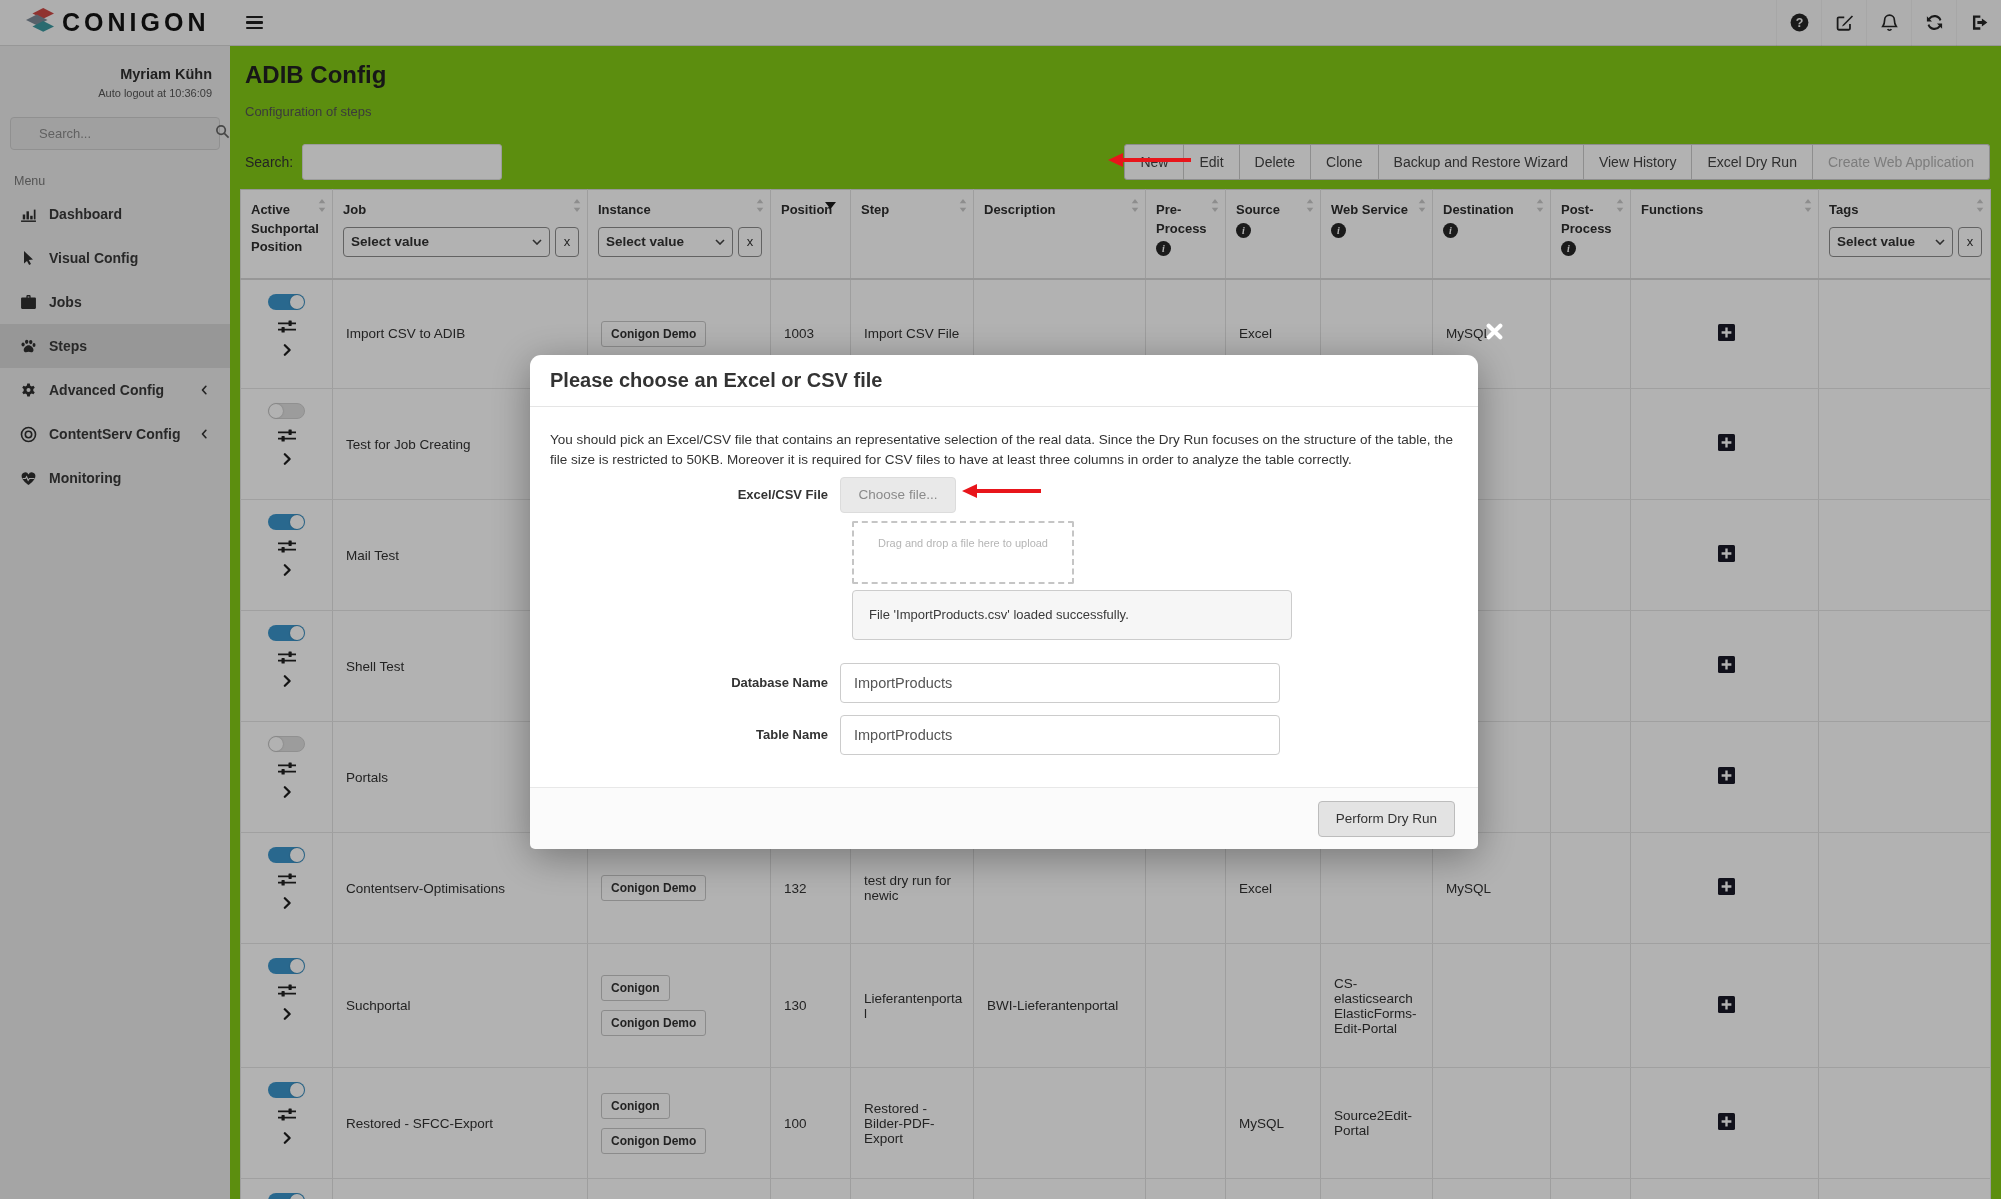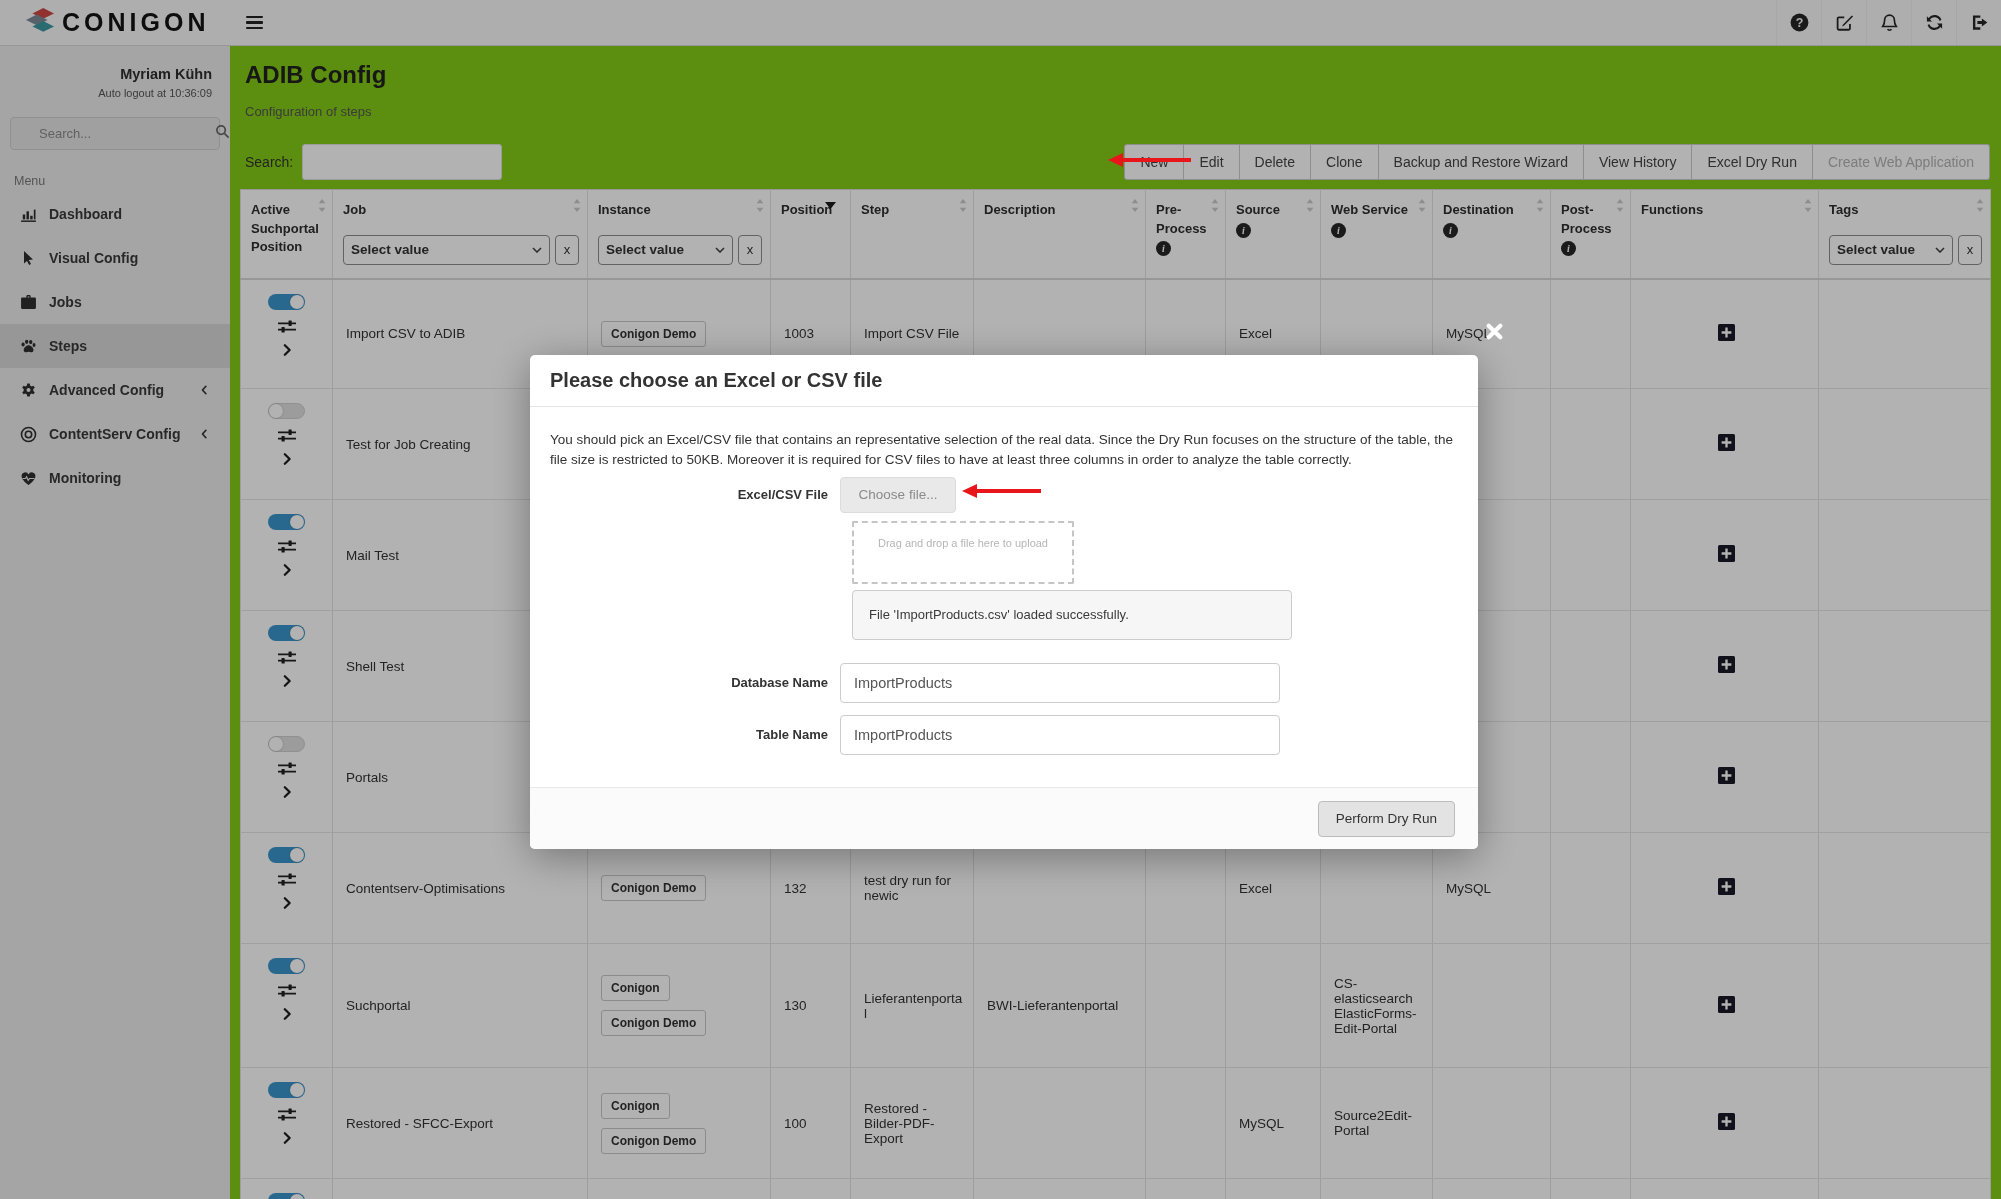--- a/index.html
+++ b/index.html
@@ -44,21 +44,21 @@
 
   
   .steps-table { position:absolute; left:10px; top:143px; border-collapse:collapse; table-layout:fixed; width:1750px; background:#fff; }
   .steps-table th, .steps-table td { border-right:1px solid #e2e2e2; vertical-align:middle; }
   .steps-table th { border-top:1px solid #d8d8d8; border-bottom:2px solid #d8d8d8; height:89px; position:relative; text-align:left; vertical-align:top; padding:10px 8px 0 10px; background:#fff; cursor:pointer; }
   .steps-table th:first-child, .steps-table td:first-child { border-left:1px solid #e2e2e2; }
   .th-label { font-size:13px; font-weight:bold; color:#2e2e2e; line-height:1.35; display:inline; }
   .sort-glyph { position:absolute; top:9px; right:6px; opacity:.8; }
   .caret-down { position:absolute; top:12px; right:14px; }
   .info-icon { display:inline-flex; width:15px; height:15px; border-radius:50%; background:#262626; color:#fff; font-size:10px; font-weight:bold; align-items:center; justify-content:center; font-family:"Liberation Serif",serif; font-style:italic; margin-top:4px; }
-  .hfilter { display:flex; align-items:center; gap:5px; margin-top:16px; }
+  .hfilter { display:flex; align-items:center; gap:5px; margin-top:8px; }
   .hsel { height:30px; border:1px solid #8d8d8d; border-radius:4px; background:#fff; display:flex; align-items:center; padding:0 7px; color:#333; font-size:13.5px; flex:1; min-width:0; cursor:pointer; }
   .hsel .hsel-txt { flex:1; overflow:hidden; white-space:nowrap; }
   .hx { width:24px; height:30px; border:1px solid #8d8d8d; border-radius:4px; background:#fff; font-size:13px; color:#333; display:flex; align-items:center; justify-content:center; cursor:pointer; flex:0 0 24px; }
   .steps-table td { border-bottom:1px solid #e6e6e6; font-size:13.5px; color:#333; padding:6px 10px 6px 13px; word-wrap:break-word; }
   td.c-active { text-align:center; padding:0; vertical-align:top; }
   .active-stack { display:flex; flex-direction:column; align-items:center; padding-top:14px; gap:9px; }
   .toggle { width:37px; height:16px; border-radius:9px; position:relative; cursor:pointer; }
   .toggle.on { background:#3c96cc; }
   .toggle.off { background:#e0e0e0; border:1px solid #cfcfcf; }
   .toggle .knob { position:absolute; top:1px; width:14px; height:14px; border-radius:50%; background:#fff; box-shadow:0 0 2px rgba(0,0,0,.25); }
@@ -68,21 +68,21 @@
   .row-chevron { color:#1d1d1d; cursor:pointer; display:flex; }
   .badge { display:inline-block; background:#fff; border:1px solid #c8c8c8; border-radius:3px; padding:5px 9px; font-size:12px; font-weight:bold; color:#333; cursor:pointer; white-space:nowrap; }
   .badge-stack { display:flex; flex-direction:column; gap:9px; align-items:flex-start; }
   td.c-functions { text-align:center; }
   .plus-square { display:inline-flex; cursor:pointer; }
   .dest-wrap { display:flex; align-items:center; gap:10px; }
   .white-x { position:relative; z-index:60; display:inline-flex; cursor:pointer; }
 
   
   .overlay { position:fixed; left:0; top:0; width:2001px; height:1199px; background:rgba(0,0,0,0.30); z-index:50; }
-  .modal { position:fixed; left:530px; top:355px; width:948px; height:494px; background:#fff; border-radius:5px; box-shadow:0 8px 40px rgba(0,0,0,.35); z-index:55; }
+  .modal { position:fixed; left:530px; top:355px; width:948px; height:494px; background:#fff; border-radius:11px; box-shadow:0 8px 40px rgba(0,0,0,.35); z-index:55; }
   .modal-header { height:52px; border-bottom:1px solid #e5e5e5; display:flex; align-items:center; padding:0 20px; }
   .modal-title { font-size:20px; font-weight:bold; color:#333; }
   .modal-body { padding:23px 20px 0 20px; }
   .modal-body p { font-size:13.5px; color:#333; line-height:1.5; }
   .form-row { display:flex; align-items:center; }
   .form-label { flex:0 0 290px; text-align:right; padding-right:12px; font-size:13px; font-weight:bold; color:#333; }
   .choose-row { margin-top:6px; }
   .choose-btn { width:116px; height:36px; background:#e9e9e9; border:1px solid #dcdcdc; border-radius:4px; color:#8a8a8a; font-size:13.5px; font-family:"Liberation Sans",sans-serif; cursor:pointer; }
   .dropzone { margin:8px 0 0 302px; width:222px; height:63px; border:2px dashed #c5c5c5; border-radius:2px; padding-top:10px; text-align:center; cursor:pointer; }
   .dropzone span { font-size:11px; color:#b5b5b5; }

